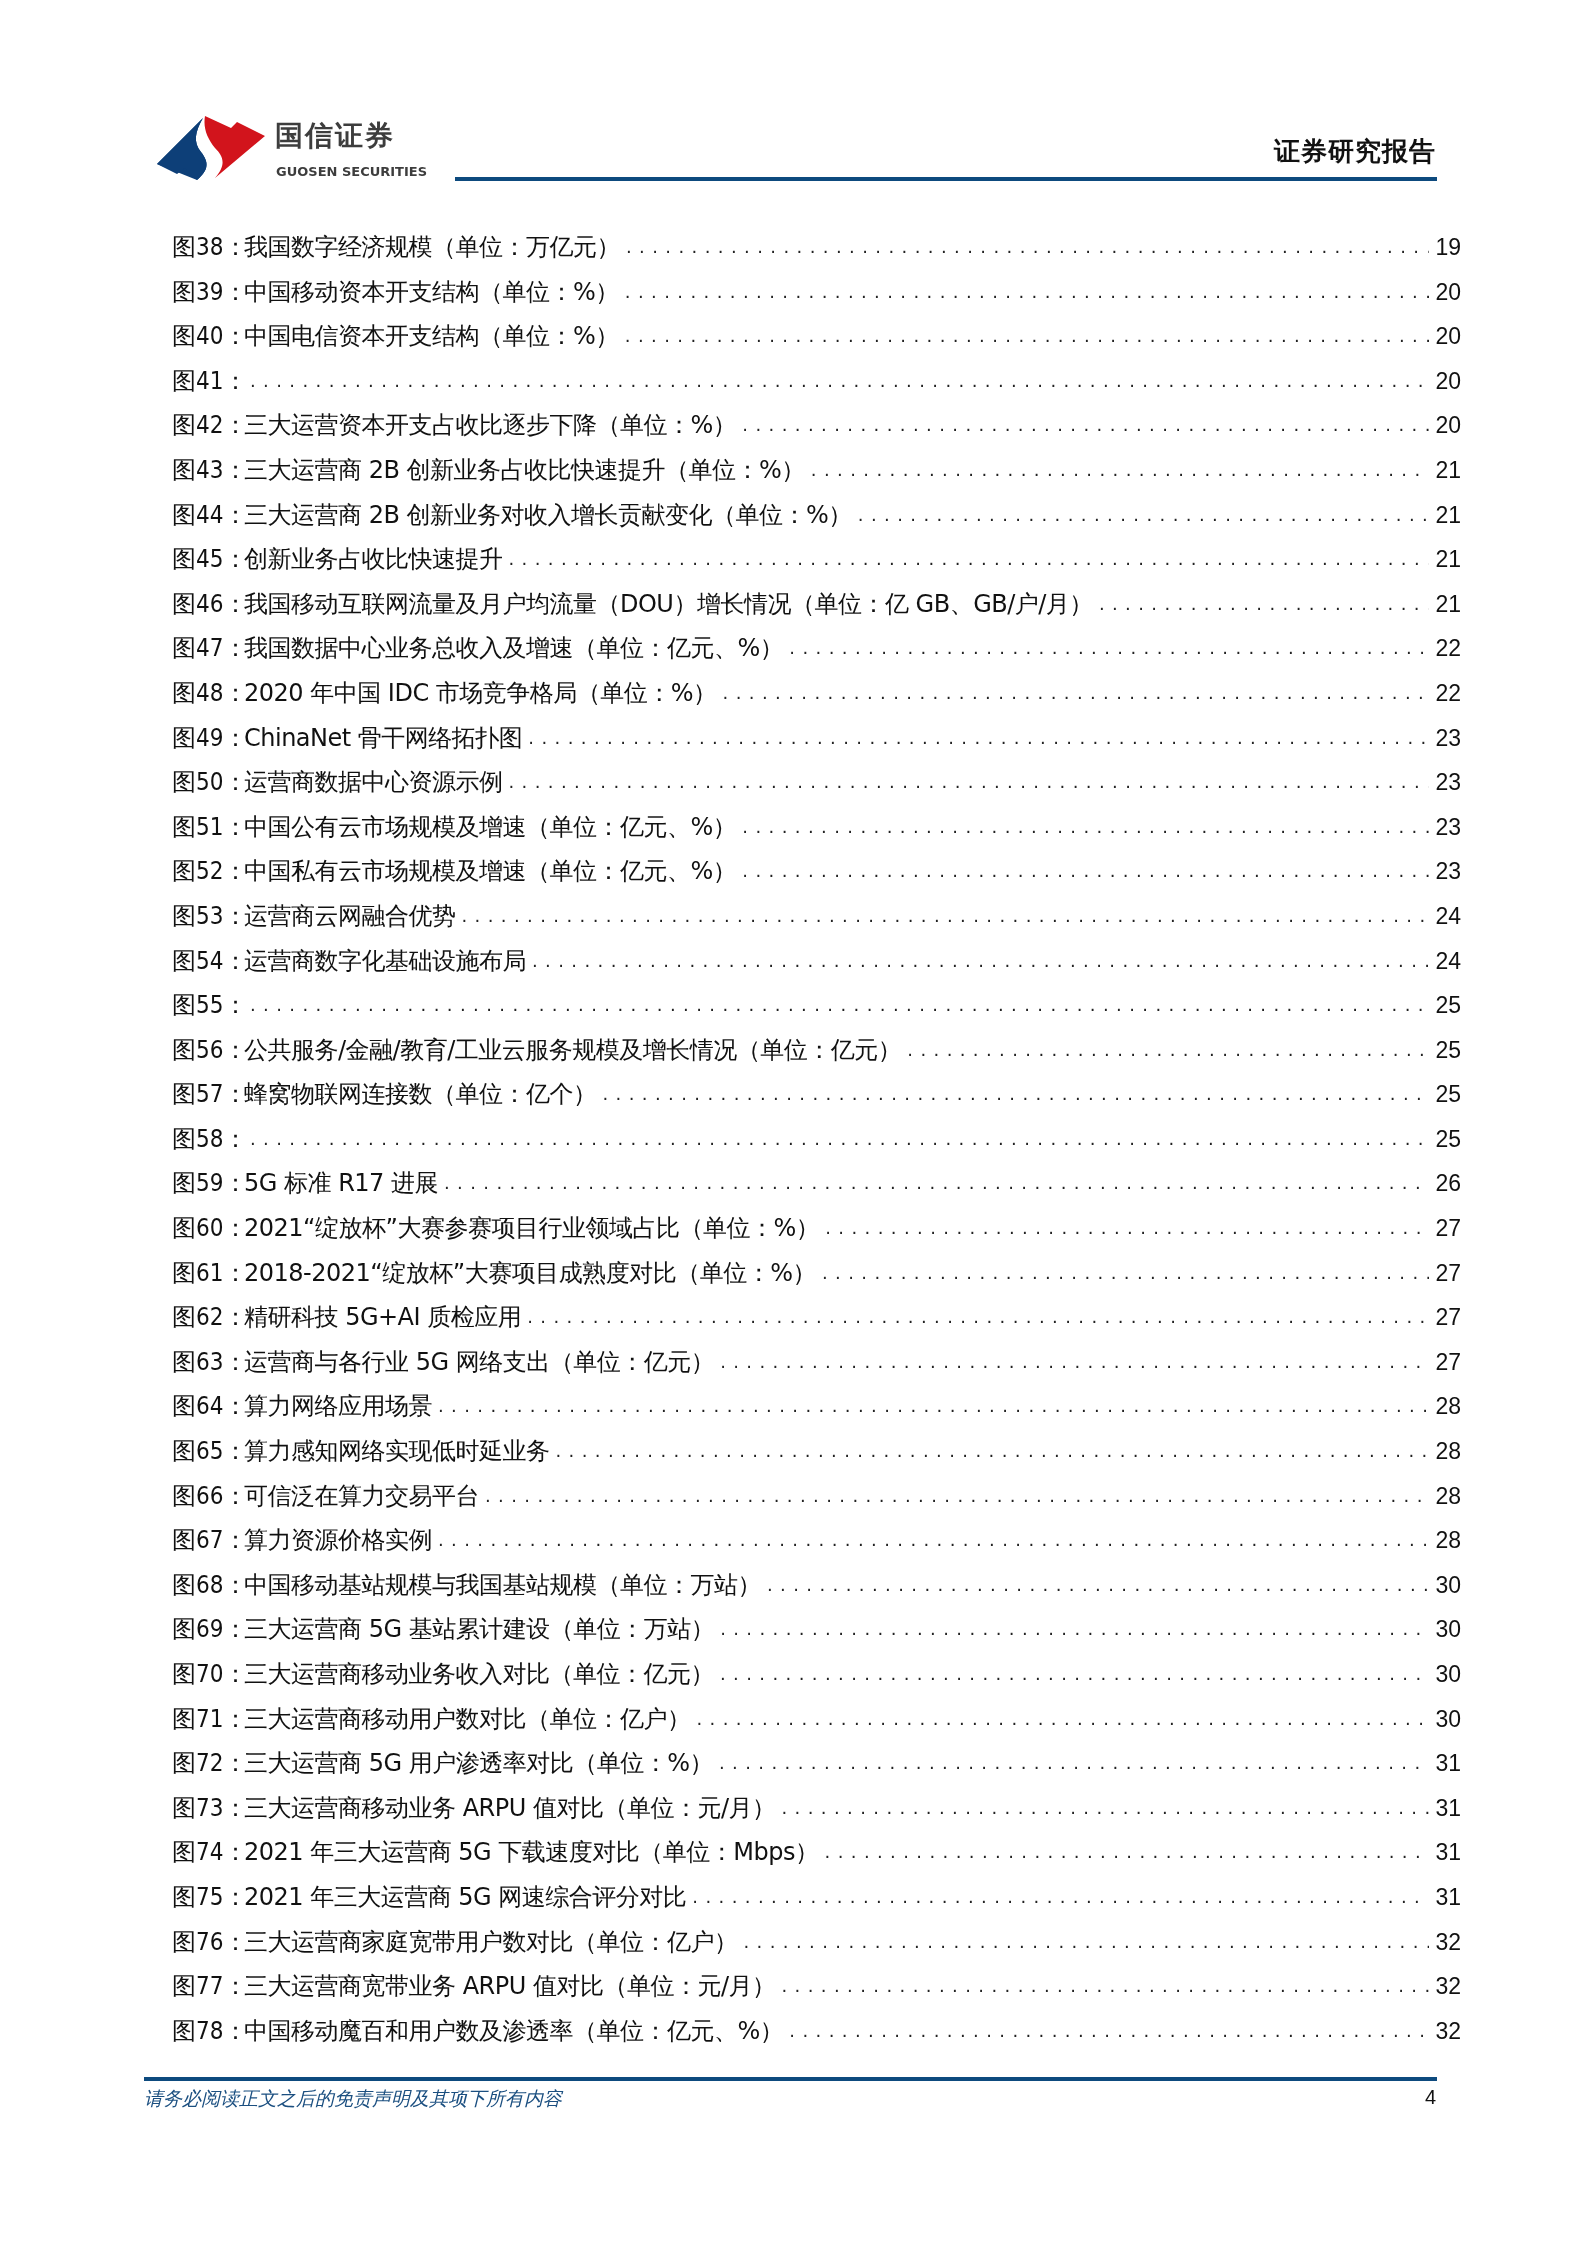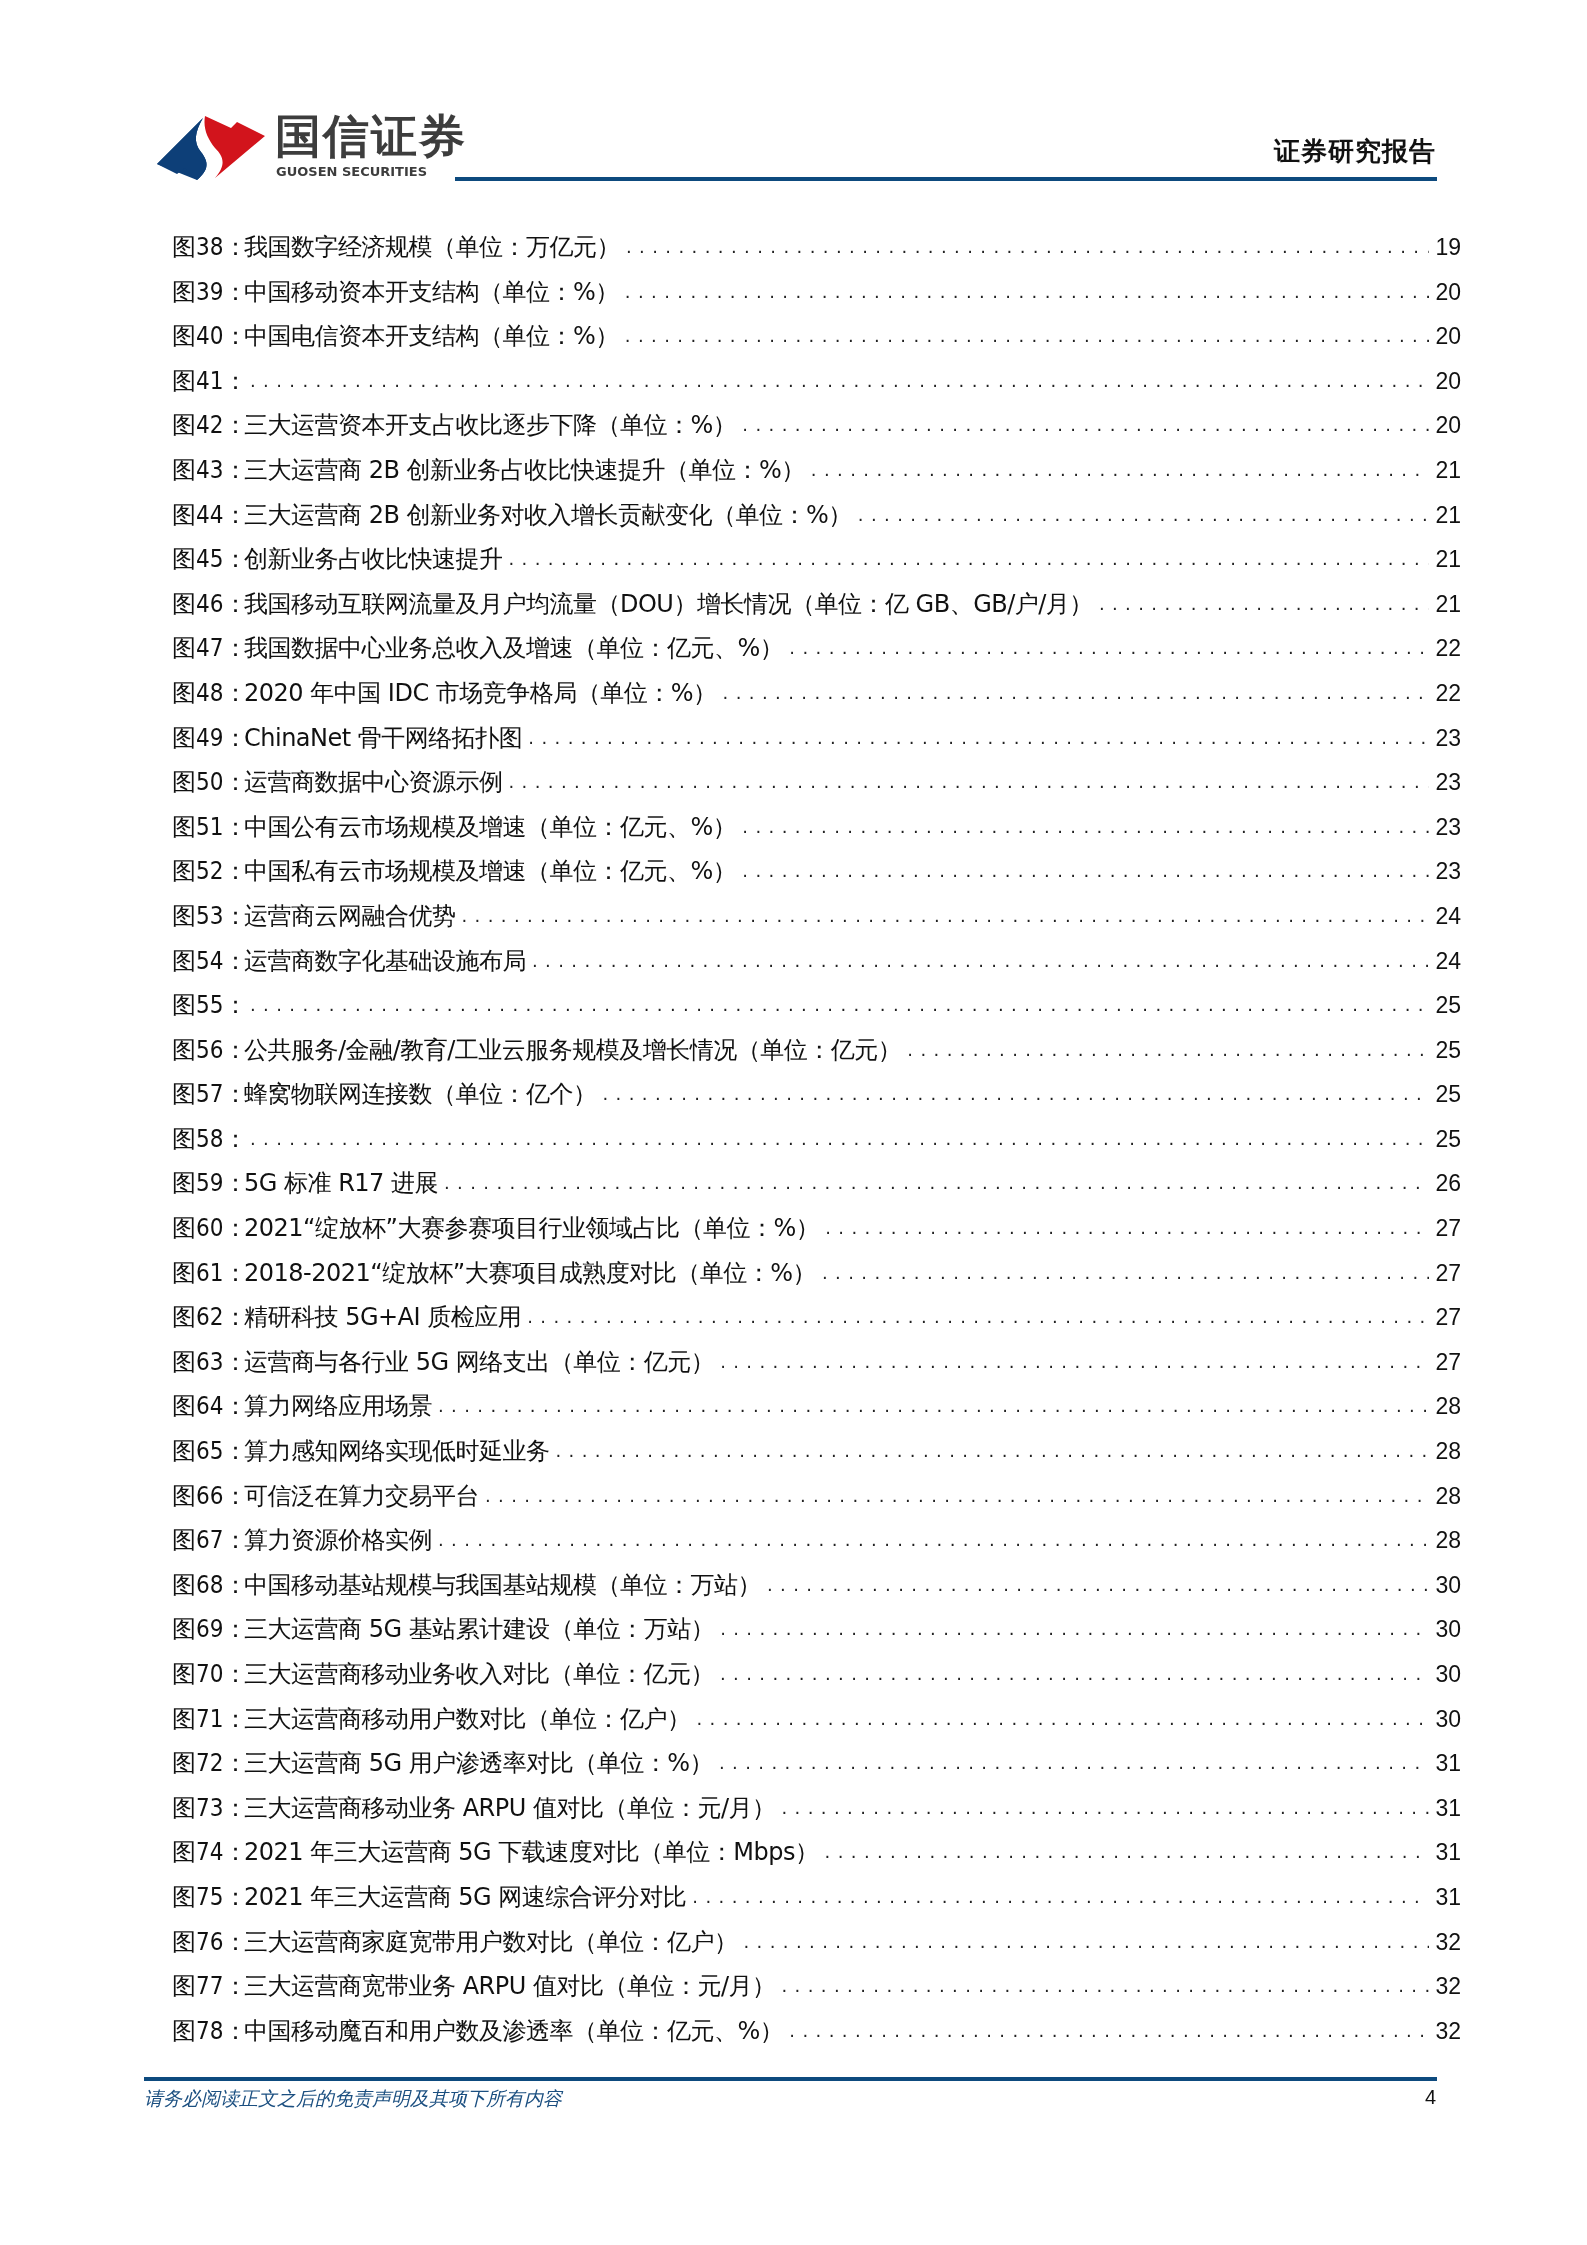--- a/index.html
+++ b/index.html
@@ -1,20 +1,20 @@
 <!DOCTYPE html>
 <html><head>
 <meta charset="utf-8">
 <style>
   html, body { margin: 0; padding: 0; background: #ffffff; }
   body { width: 1587px; height: 2245px; position: relative; overflow: hidden;
          font-family: "DejaVu Sans", "Liberation Sans", sans-serif; color: #111; }
   .logo { position: absolute; left: 155px; top: 112px; width: 280px; height: 72px; }
   .logo-icon { position: absolute; left: 0; top: 0; width: 112px; height: 70px; }
-  .logo-cn { position: absolute; left: 120px; top: 4px; font-size: 46px; letter-spacing: 2px;
+  .logo-cn { position: absolute; left: 120px; top: 4px; font-size: 28px; letter-spacing: 2px;
              color: #3d3d3d; font-family: "DejaVu Sans", sans-serif; font-weight: bold; line-height: 40px; white-space: nowrap; }
   .logo-en { position: absolute; left: 121px; top: 52px; font-size: 13px; font-weight: bold;
              color: #3d3d3d; font-family: "DejaVu Sans", sans-serif; letter-spacing: 0px; white-space: nowrap; }
   .report-type { position: absolute; right: 151px; top: 134px; font-size: 26px; font-weight: bold;
                  color: #111; letter-spacing: 1px; white-space: nowrap; }
   .header-rule { position: absolute; left: 455px; top: 177px; width: 982px; height: 4px; background: #0d4a7e; }
   .toc { position: absolute; left: 148px; top: 225px; width: 1289px; margin-left: 24px; }
   .toc-row { display: flex; align-items: center; height: 44.6px; font-size: 24px; line-height: 44.6px;
              font-family: "DejaVu Sans", "Liberation Sans", sans-serif; }
   .toc-num { white-space: nowrap; width: 72px; flex: 0 0 72px; font-family: "DejaVu Sans Condensed", "DejaVu Sans", sans-serif; }

